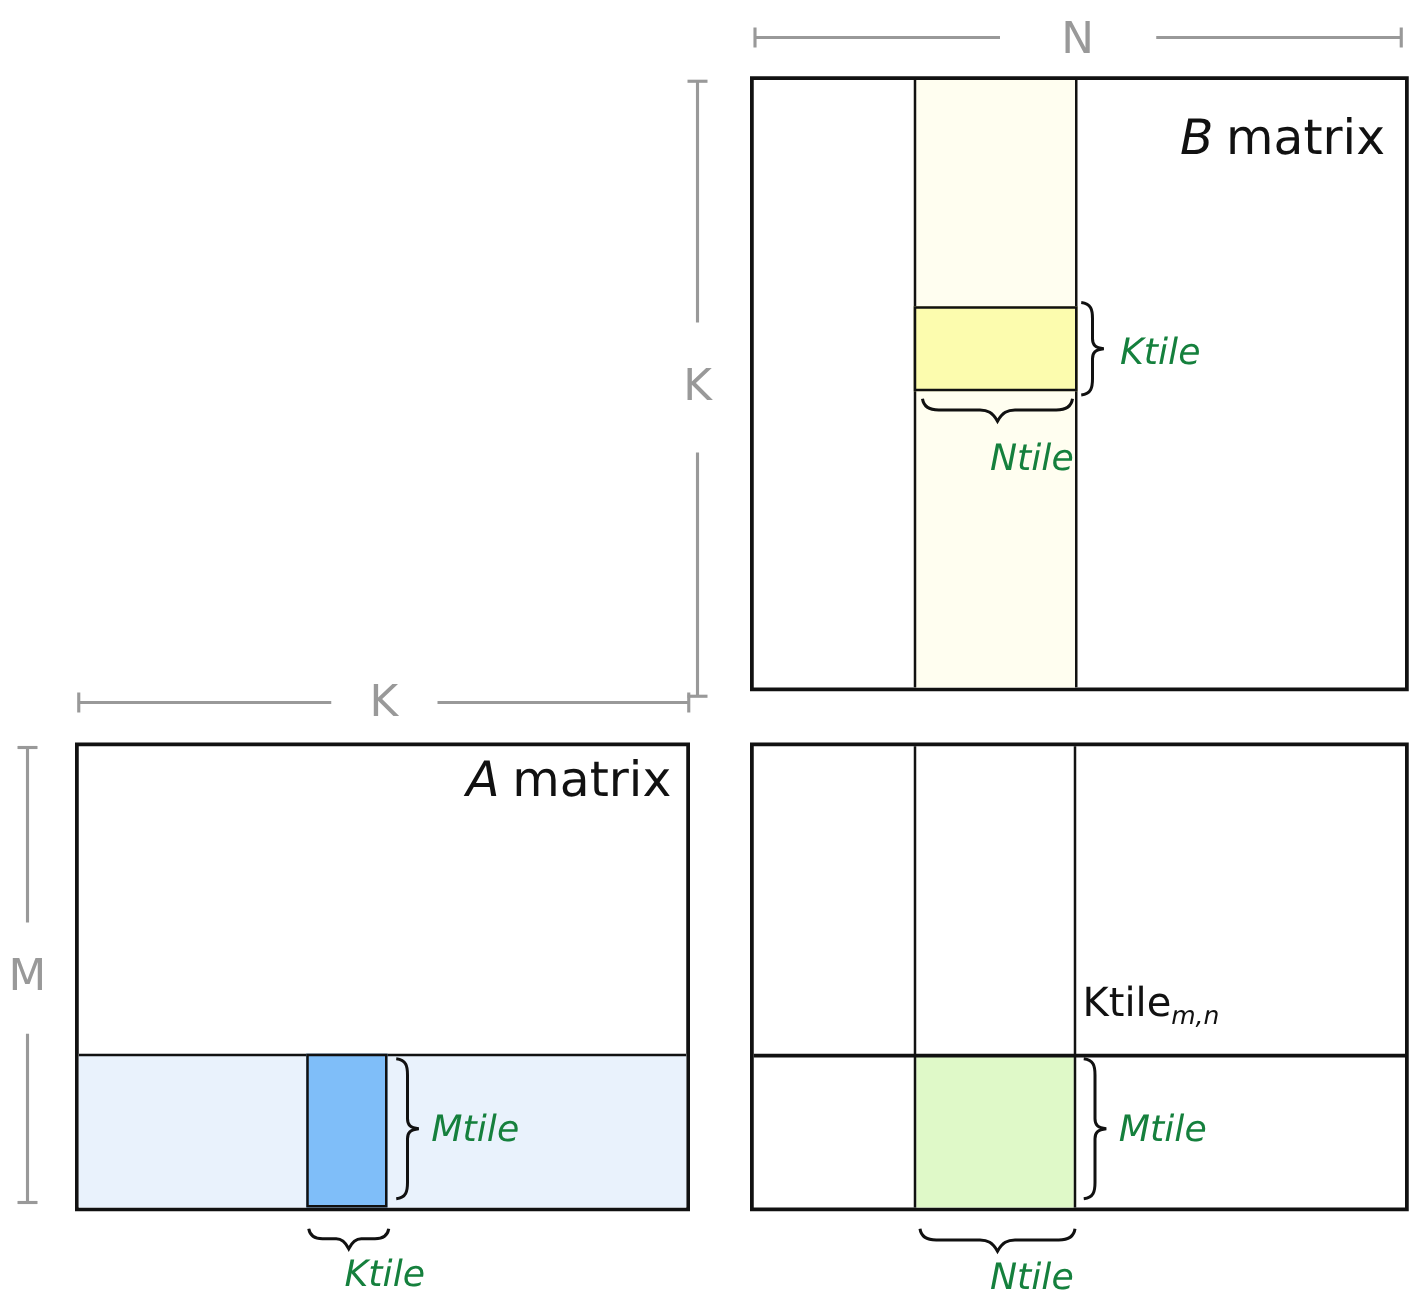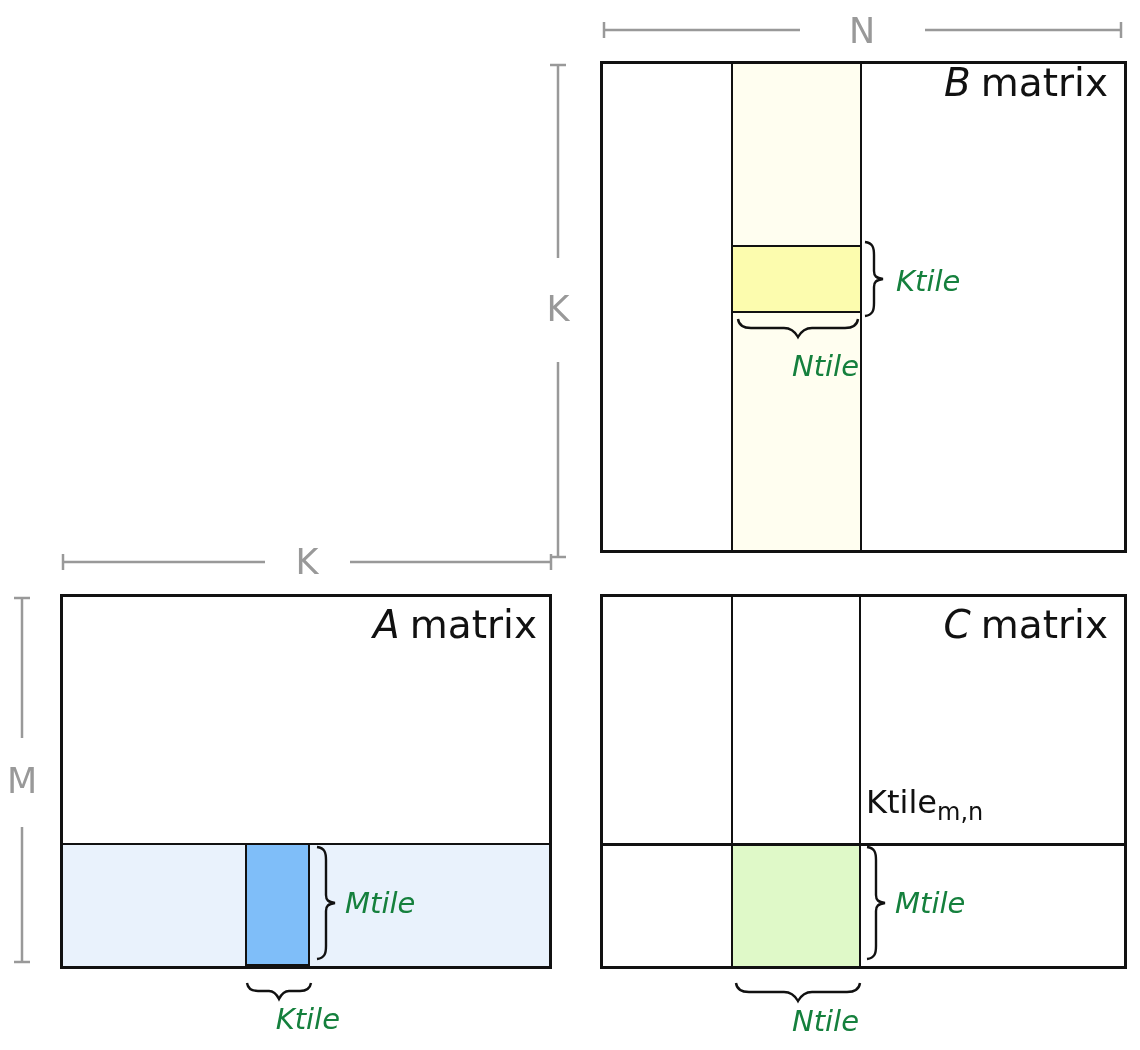--- a/index.html
+++ b/index.html
@@ -9,34 +9,34 @@
   }
   .matrix-rect{position:absolute;border:3px solid #111;background:#fff;box-sizing:border-box;}
   .fill{position:absolute;box-sizing:border-box;}
   .matrix-title{position:absolute;font-size:39px;color:#111;white-space:nowrap;}
   .matrix-title .letter{font-style:italic;}
   .matrix-title .word{margin-left:0.26em;}
   .tile-label{position:absolute;font-style:italic;font-size:29px;color:#15803d;white-space:nowrap;}
   .tile-label.centered{text-align:right;}
   .dim-label{position:absolute;font-size:35px;color:#999;text-align:center;white-space:nowrap;}
   .block-label{position:absolute;font-size:32px;color:#111;white-space:nowrap;}
-  .block-label .sub{font-size:24px;position:relative;top:0.28em;}
+  .block-label .sub{font-size:20px;font-style:italic;position:relative;top:0.28em;}
   svg.brace, svg.dims{position:absolute;overflow:visible;pointer-events:none;}
   svg path, svg line{fill:none;}
 </style>
 </head>
 <body>
 
 <div id="canvas">
 
   <div class="matrix-rect" style="left:600px;top:61px;width:527px;height:492px;"></div>
   <div class="fill" style="left: 731px; top: 64px; width: 131px; height: 486px; border-left: 2px solid rgb(17, 17, 17); border-right: 2px solid rgb(17, 17, 17); background-color: rgb(255, 254, 240);"></div>
   <div class="fill" style="left: 731px; top: 245px; width: 131px; height: 68px; border: 2.5px solid rgb(17, 17, 17); background-color: rgb(252, 252, 174);"></div>
 
-  <div class="matrix-title" style="right:32px;top:60px;">
+  <div class="matrix-title" style="right:32px;top:88px;">
     <span class="letter">B</span><span class="word">matrix</span>
   </div>
 
   <svg class="brace" style="left:864px;top:241px;" width="24" height="78" viewBox="0 0 24 78">
     <path d="M1,1 C9,2 10,7 10,14 L10,30 C10,35 12,37 19,38 C12,39 10,41 10,46 L10,62 C10,69 9,74 1,75" stroke="#111" stroke-width="2.4"></path>
   </svg>
   <div class="tile-label" style="left:896px;top:264px;">Ktile</div>
 
   <svg class="brace" style="left:737px;top:318px;" width="122" height="22" viewBox="0 0 122 22">
     <path d="M1,1 C2,8 7,10 14,10 L47,10 C53,10 57,12 61,19 C65,12 69,10 75,10 L108,10 C115,10 120,8 121,1" stroke="#111" stroke-width="2.4"></path>
@@ -60,23 +60,20 @@
     <path d="M1,1 C2,7 6,9 12,9 L23,9 C27,9 30,11 33,17 C36,11 39,9 43,9 L54,9 C60,9 64,7 65,1" stroke="#111" stroke-width="2.4"></path>
   </svg>
   <div class="tile-label centered" style="left:216px;top:1002px;width:124px;">Ktile</div>
 
   <div class="matrix-rect" style="left:600px;top:594px;width:527px;height:375px;"></div>
   <div class="fill" style="left: 733px; top: 845px; width: 126px; height: 121px; background-color: rgb(223, 249, 200);"></div>
   <div class="fill" style="left:731px;top:597px;width:2px;height:369px;background:#111;"></div>
   <div class="fill" style="left:859px;top:597px;width:2px;height:369px;background:#111;"></div>
   <div class="fill" style="left:603px;top:843px;width:521px;height:2.5px;background:#111;"></div>
 
-  <div class="matrix-title" style="right:32px;top:602px;">
-    <span class="letter">C</span><span class="word">matrix</span>
-  </div>
 
   <div class="block-label" style="left:866px;top:783px;">
     <span>Ktile</span><span class="sub">m,n</span>
   </div>
 
   <svg class="brace" style="left:866px;top:846px;" width="24" height="116" viewBox="0 0 24 116">
     <path d="M1,1 C9,2 10,7 10,14 L10,49 C10,54 12,56 19,57 C12,58 10,60 10,65 L10,100 C10,107 9,112 1,113" stroke="#111" stroke-width="2.4"></path>
   </svg>
   <div class="tile-label" style="left:895px;top:886px;">Mtile</div>
 

